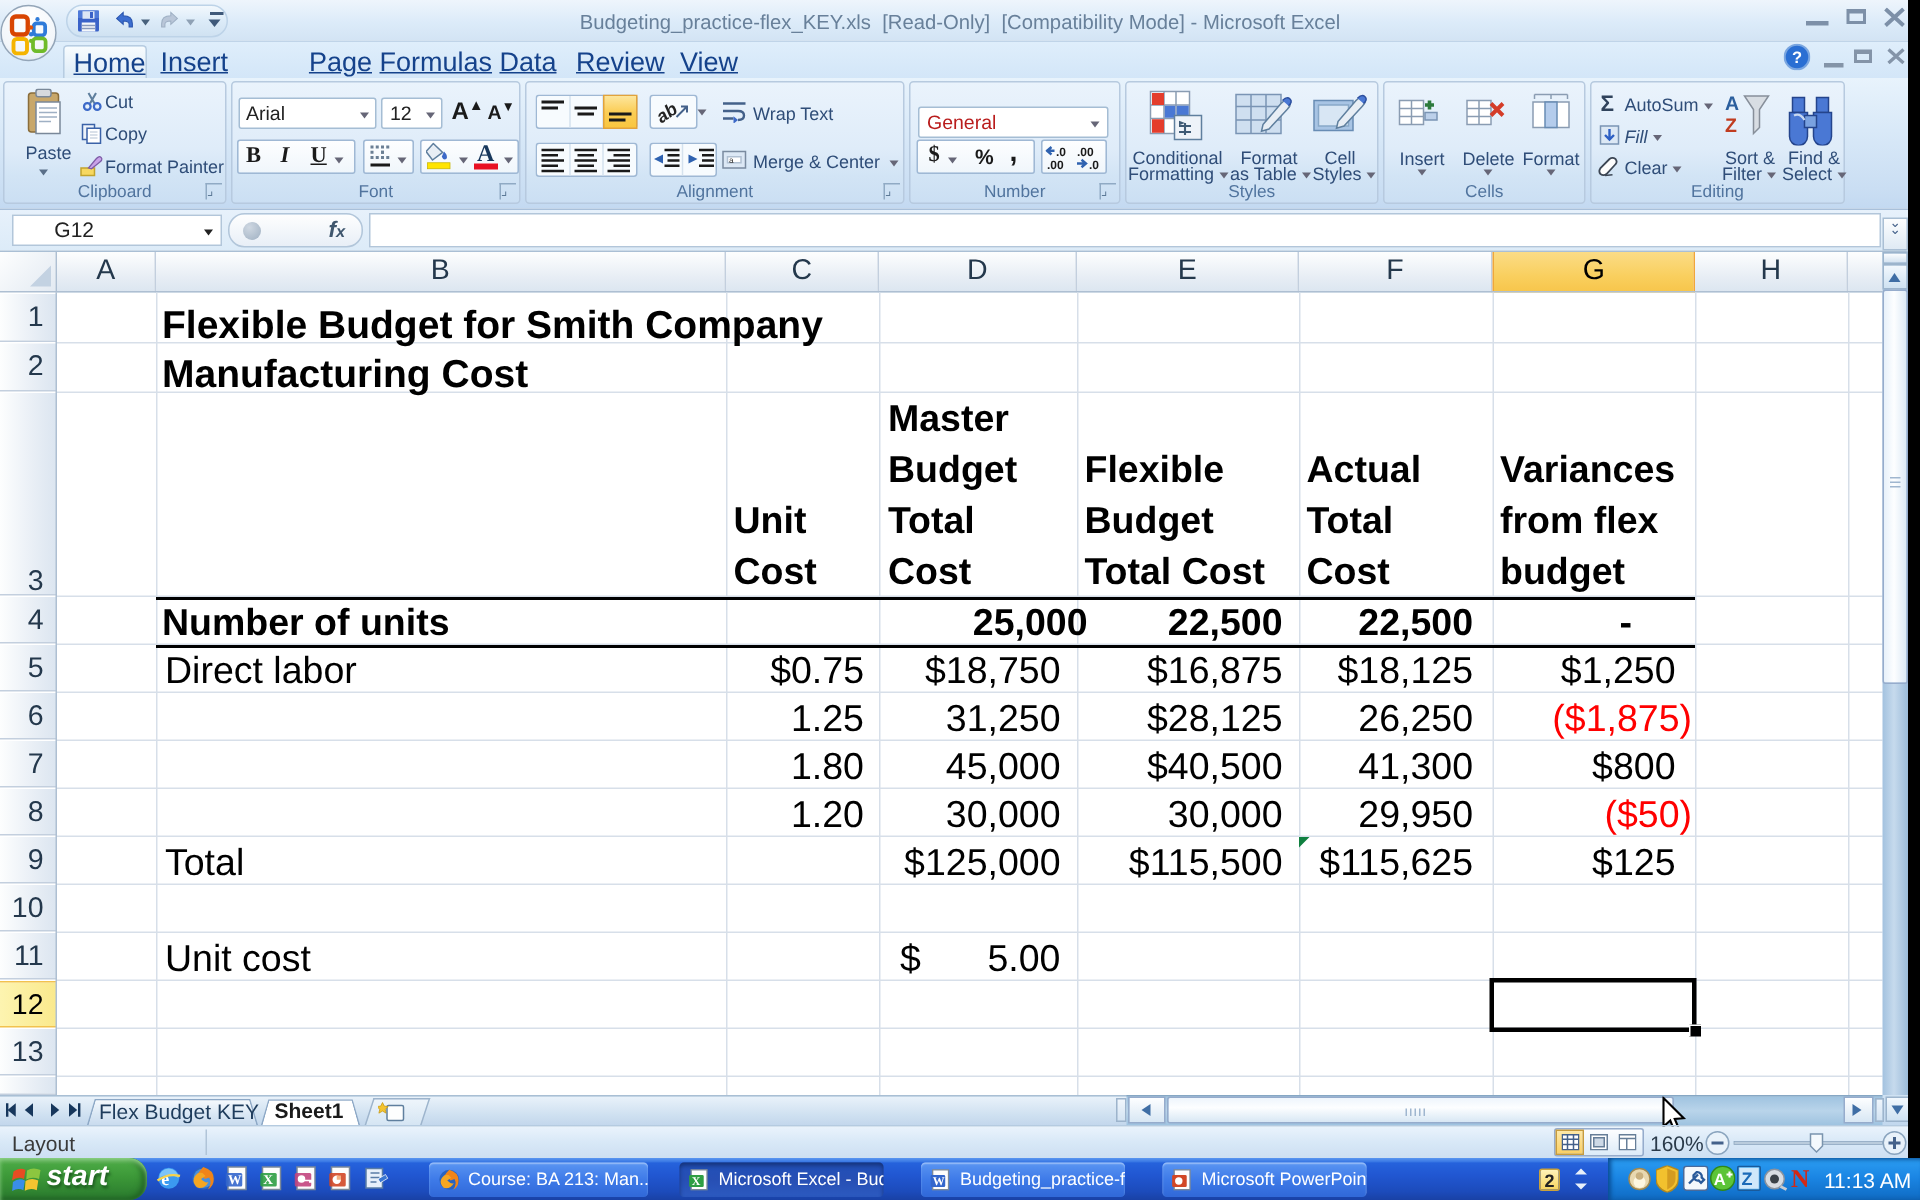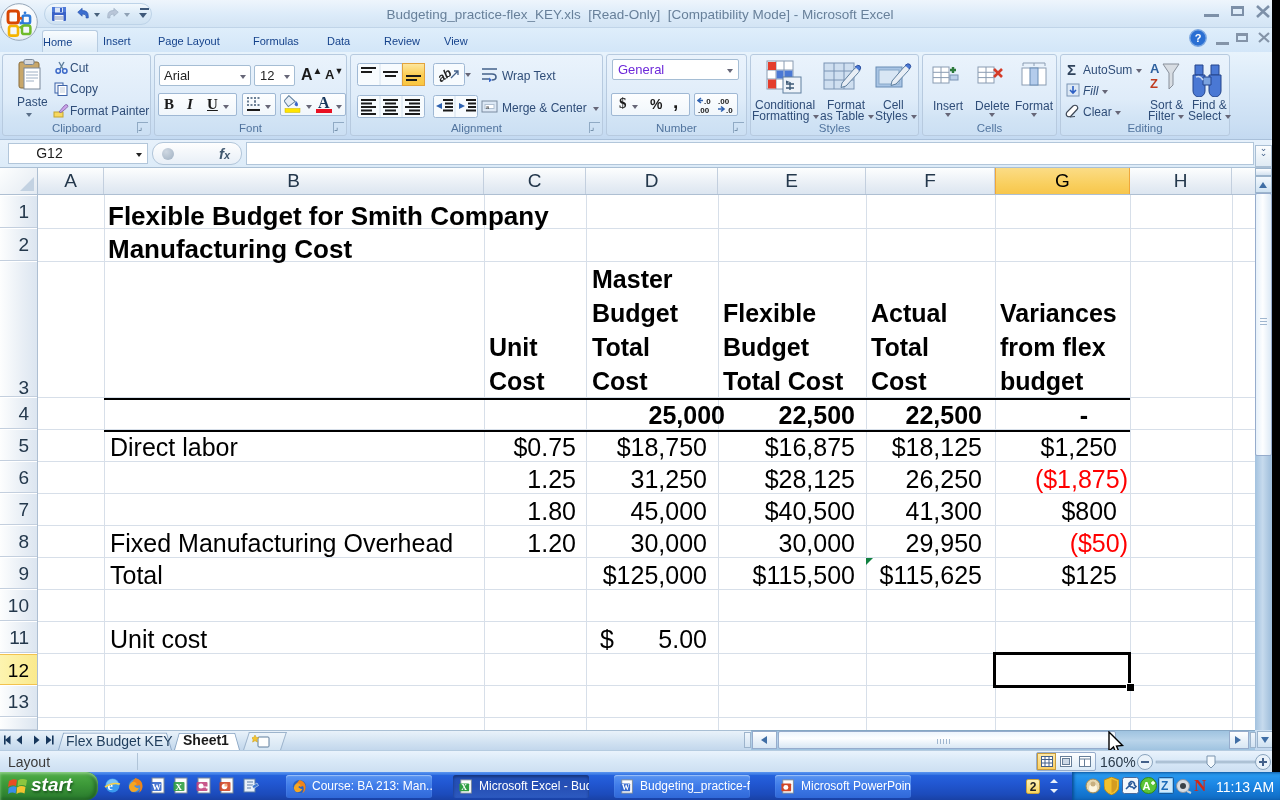--- a/index.html
+++ b/index.html
@@ -5,21 +5,21 @@
 * { margin:0; padding:0; box-sizing:border-box; }
 html,body { width:1280px; height:800px; overflow:hidden; }
 body { font-family:"Liberation Sans", sans-serif; position:relative; background:#fff; }
 .abs { position:absolute; }
 
 #titlebar { left:0; top:0; width:1280px; height:28px;
   background:linear-gradient(#eef5fc,#dcebf9 55%,#d3e4f4); border-bottom:1px solid #c0d4e8;}
 #titletext { left:0; right:0; top:7px; text-align:center; color:#68809a; font-size:13.5px; }
 
 #tabrow { left:0; top:28px; width:1272px; height:24px; background:linear-gradient(#dfeefb,#d3e6f8); }
-.rtab { position:absolute; top:30px; height:22px; line-height:22px; color:#15428b; font-size:11px; text-align:left; }
+.rtab { position:absolute; top:30px; height:22px; line-height:22px; color:#15428b; font-size:18px; text-align:right;text-decoration:underline; }
 #tab-home { background:linear-gradient(#f8fcfe,#e7f1fa 60%,#dcebf7); border:1px solid #b7cce1; border-bottom:none; border-radius:3px 3px 0 0; color:#15428b; }
 
 #ribbon { left:0; top:52px; width:1272px; height:88px;
   background:linear-gradient(#e8f3fc,#d9e9f8 40%,#cadef3 85%,#c3d9f1); border-bottom:1px solid #a9c0da;}
 .rgroup { position:absolute; top:2px; height:82px; border:1px solid #b7cadf; border-radius:3px;
   background:linear-gradient(#eaf3fc,#dfecf9 55%,#d2e4f5 78%,#cbdff3); }
 .rlabel { position:absolute; bottom:0px; left:0; right:0; text-align:center; font-size:11.5px; color:#51749e; height:13px; line-height:12px; }
 .launcher { position:absolute; right:2px; bottom:2px; width:11px; height:11px; border:1px solid #90aac4; border-right:none; border-bottom:none; color:#5c7996; font-size:9px; line-height:9px; }
 .btxt { position:absolute; font-size:12px; color:#2f4d78; white-space:nowrap; }
 .arr { display:inline-block; width:0; height:0; border-left:3px solid transparent; border-right:3px solid transparent; border-top:4px solid #667; vertical-align:middle; }
@@ -264,21 +264,21 @@
     <rect x="4" y="5.5" width="9" height="4" fill="#fff" stroke="#b0c0d2"></rect>
     <text x="5" y="9.6" font-size="5.5" fill="#333" font-family="Liberation Sans">a</text>
   </svg>
   <div class="btxt" style="left:151px;top:46px;">Merge &amp; Center</div>
   <div class="abs arr" style="left:242px;top:52px;"></div>
 </div>
 
 <div class="rgroup" style="left:606px;width:141px;">
   <div class="rlabel">Number</div>
       <div class="launcher">⌟</div>
-  <div class="abs" style="left:5px;top:4px;width:127px;height:21px;background:#fff;border:1px solid #a5bdd4;border-radius:2px;font-size:13px;color:#6d28d9;padding:2px 0 16px 5px;">General<span class="arr" style="position:absolute;right:5px;top:9px;"></span></div>
+  <div class="abs" style="left:5px;top:16px;width:127px;height:21px;background:#fff;border:1px solid #a5bdd4;border-radius:2px;font-size:13px;color:#b91c1c;padding:2px 0 16px 5px;">General<span class="arr" style="position:absolute;right:5px;top:9px;"></span></div>
   <div class="abs" style="left:4px;top:38px;width:79px;height:23px;background:linear-gradient(#fdfeff,#f0f6fb);border:1px solid #9fb8d4;border-radius:2px;"></div>
   <div class="abs" style="left:87px;top:38px;width:44px;height:23px;background:linear-gradient(#fdfeff,#f0f6fb);border:1px solid #9fb8d4;border-radius:2px;"></div>
   <div class="abs btxt" style="left:12px;top:40px;font-size:15px;font-weight:bold;color:#1a1a1a;font-family:'Liberation Serif',serif;">$</div>
   <div class="abs arr" style="left:25px;top:50px;"></div>
   <div class="abs btxt" style="left:43px;top:41px;font-size:14px;font-weight:bold;color:#1a1a1a;">%</div>
   <div class="abs btxt" style="left:66px;top:36px;font-size:19px;font-weight:bold;color:#1a1a1a;">,</div>
   <svg class="abs" style="left:90px;top:41px;" width="38" height="18" viewBox="0 0 38 18">
     <path d="M1 4.5 l5 0 m-2 -2.5 l-3 2.5 3 2.5" stroke="#2f62b0" stroke-width="1.6" fill="none"></path>
     <text x="7" y="8" font-size="8" font-weight="bold" fill="#1a1a1a" font-family="Liberation Sans">.0</text>
     <text x="1" y="16.5" font-size="8" font-weight="bold" fill="#1a1a1a" font-family="Liberation Sans">.00</text>
@@ -460,20 +460,21 @@
 
   <div class="cell b" style="left:108px;top:33px;font-size:26px;">Flexible Budget for Smith Company</div>
   <div class="cell b" style="left:108px;top:66px;font-size:26px;">Manufacturing Cost</div>
 
   <div class="cell b" style="left:489px;top:162px;line-height:34px;">Unit<br>Cost</div>
   <div class="cell b" style="left:592px;top:94px;line-height:34px;">Master<br>Budget<br>Total<br>Cost</div>
   <div class="cell b" style="left:723px;top:128px;line-height:34px;">Flexible<br>Budget<br>Total Cost</div>
   <div class="cell b" style="left:871px;top:128px;line-height:34px;">Actual<br>Total<br>Cost</div>
   <div class="cell b" style="left:1000px;top:128px;line-height:34px;">Variances<br>from flex<br>budget</div>
 
+  <div class="cell b" style="left:108px;top:233px;">Number of units</div>
   <div class="cell b" style="right:547px;top:233px;">25,000</div>
   <div class="cell b" style="right:417px;top:233px;">22,500</div>
   <div class="cell b" style="right:290px;top:233px;">22,500</div>
   <div class="cell b" style="right:184px;top:233px;">-</div>
 
   <div class="cell" style="left:110px;top:265px;">Direct labor</div>
   <div class="cell" style="right:696px;top:265px;">$0.75</div>
   <div class="cell" style="right:565px;top:265px;">$18,750</div>
   <div class="cell" style="right:417px;top:265px;">$16,875</div>
   <div class="cell" style="right:290px;top:265px;">$18,125</div>
@@ -484,21 +485,20 @@
   <div class="cell" style="right:417px;top:297px;">$28,125</div>
   <div class="cell" style="right:290px;top:297px;">26,250</div>
   <div class="cell red" style="right:144px;top:297px;">($1,875)</div>
 
   <div class="cell" style="right:696px;top:329px;">1.80</div>
   <div class="cell" style="right:565px;top:329px;">45,000</div>
   <div class="cell" style="right:417px;top:329px;">$40,500</div>
   <div class="cell" style="right:290px;top:329px;">41,300</div>
   <div class="cell" style="right:155px;top:329px;">$800</div>
 
-  <div class="cell" style="left:110px;top:361px;">Fixed Manufacturing Overhead</div>
   <div class="cell" style="right:696px;top:361px;">1.20</div>
   <div class="cell" style="right:565px;top:361px;">30,000</div>
   <div class="cell" style="right:417px;top:361px;">30,000</div>
   <div class="cell" style="right:290px;top:361px;">29,950</div>
   <div class="cell red" style="right:144px;top:361px;">($50)</div>
 
   <div class="cell" style="left:110px;top:393px;">Total</div>
   <div class="cell" style="right:565px;top:393px;">$125,000</div>
   <div class="cell" style="right:417px;top:393px;">$115,500</div>
   <div class="cell" style="right:290px;top:393px;">$115,625</div>

